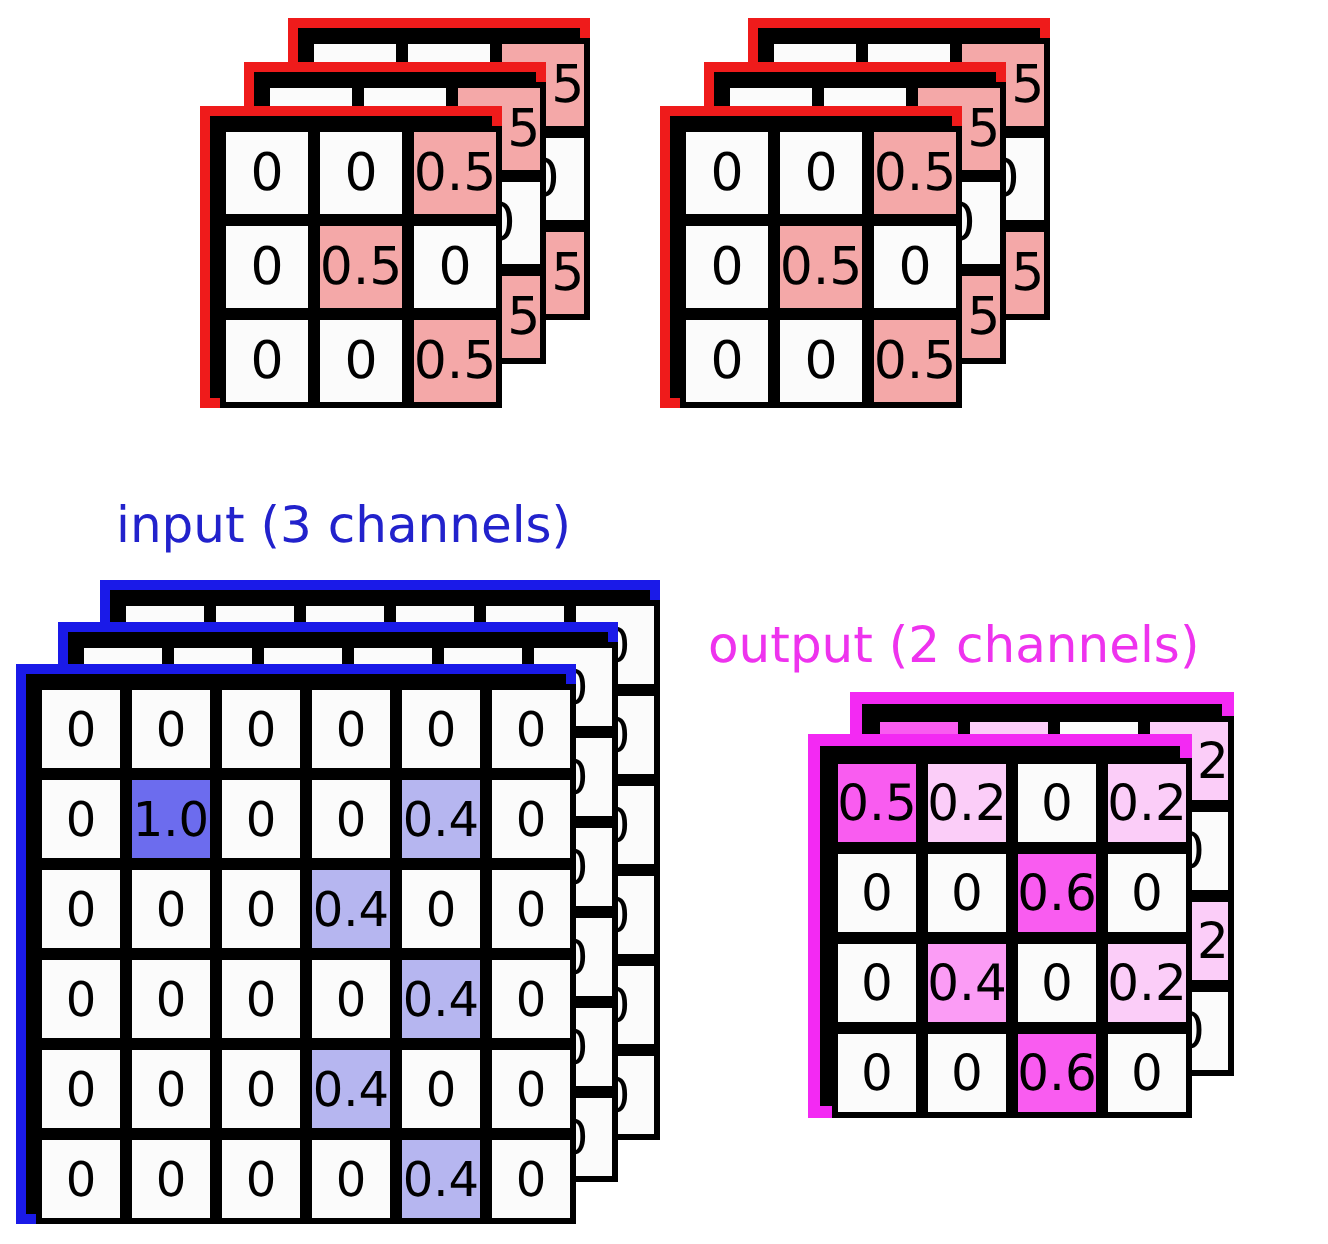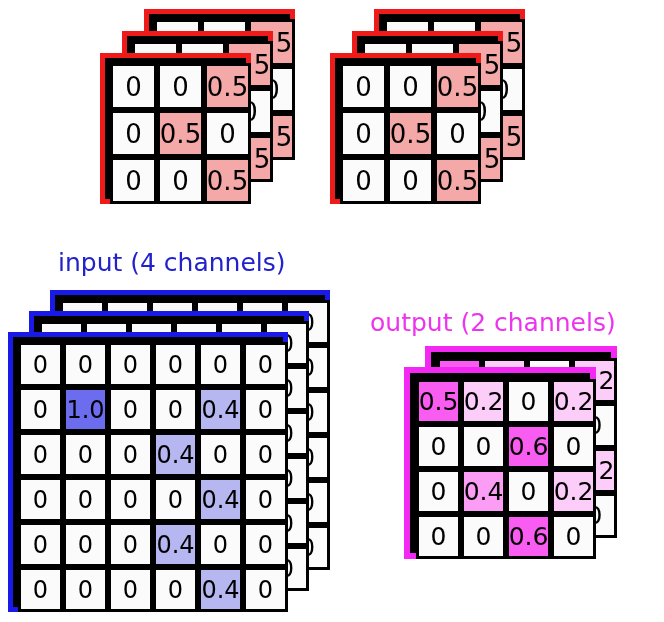--- a/index.html
+++ b/index.html
@@ -58,21 +58,21 @@
   
   .i-layer { border: 5px solid #1a1ae8; }
   .i-cell { font-size: 24px; }
 
   
   .o-layer { border: 6px solid #f329f3; }
   .o-cell { font-size: 25px; }
 
   .t-kernel { color: #e02020; }
   .t-input  { color: #2222cc; }
-  .t-output { color: #ee33ee; margin-left: 16px; }
+  .t-output { color: #ee33ee; }
 </style>
 </head>
 <body>
 
 <div class="stage">
 
   <div class="group" id="g-kernel-1" style="left: 100px; top: 10px;">
     <div class="title t-kernel" style="left: 58px; top: 6px; color: rgb(224, 32, 32);">kernel 1</div>
     <div class="stack" style="left: 0px; top: 43px; width: 195px; height: 195px;">
         <div class="layer k-layer" style="grid-template-columns: repeat(3, 47px); grid-template-rows: repeat(3, 47px); width: 151px; height: 151px; padding: 5px; left: 44px; top: -44px; z-index: 1;">
@@ -144,21 +144,21 @@
           <div class="cell k-cell" style="background: rgb(244, 168, 168);">0.5</div>
           <div class="cell k-cell">0</div>
           <div class="cell k-cell">0</div>
           <div class="cell k-cell">0</div>
           <div class="cell k-cell" style="background: rgb(244, 168, 168);">0.5</div>
         </div>
       </div>
   </div>
 
   <div class="group" id="g-input" style="left: 8px; top: 250px;">
-    <div class="title t-input" style="left: 50px; top: 0px; color: rgb(34, 34, 204);">input (4 channels)</div>
+    <div class="title t-input" style="left: 50px; top: 0px; color: rgb(34, 34, 204);">input (3 channels)</div>
     <div class="stack" style="left: 0px; top: 82px; width: 322px; height: 322px;">
         <div class="layer i-layer" style="grid-template-columns: repeat(6, 45px); grid-template-rows: repeat(6, 45px); width: 280px; height: 280px; padding: 5px; left: 42px; top: -42px; z-index: 1;">
           <div class="cell i-cell">0</div>
           <div class="cell i-cell">0</div>
           <div class="cell i-cell">0</div>
           <div class="cell i-cell">0</div>
           <div class="cell i-cell">0</div>
           <div class="cell i-cell">0</div>
           <div class="cell i-cell">0</div>
           <div class="cell i-cell" style="background: rgb(108, 108, 238);">1.0</div>

